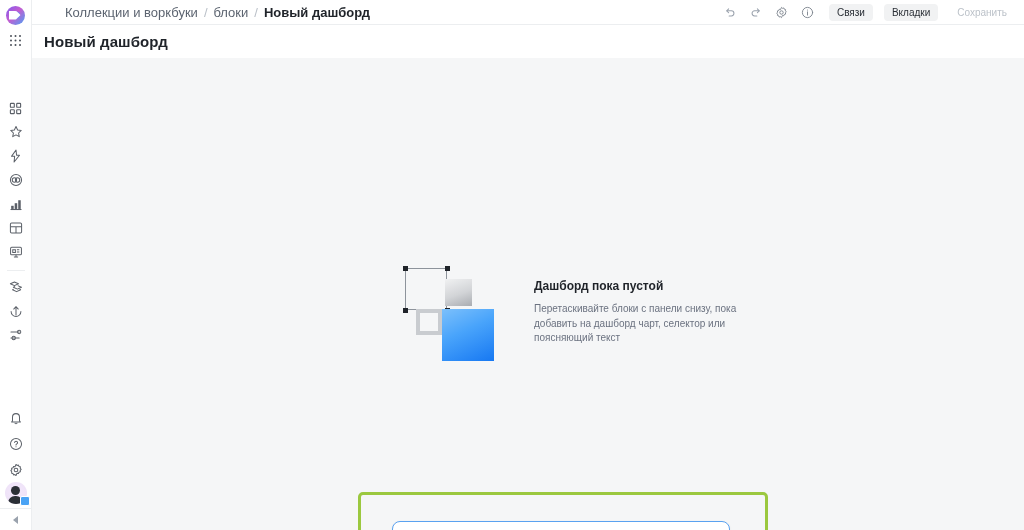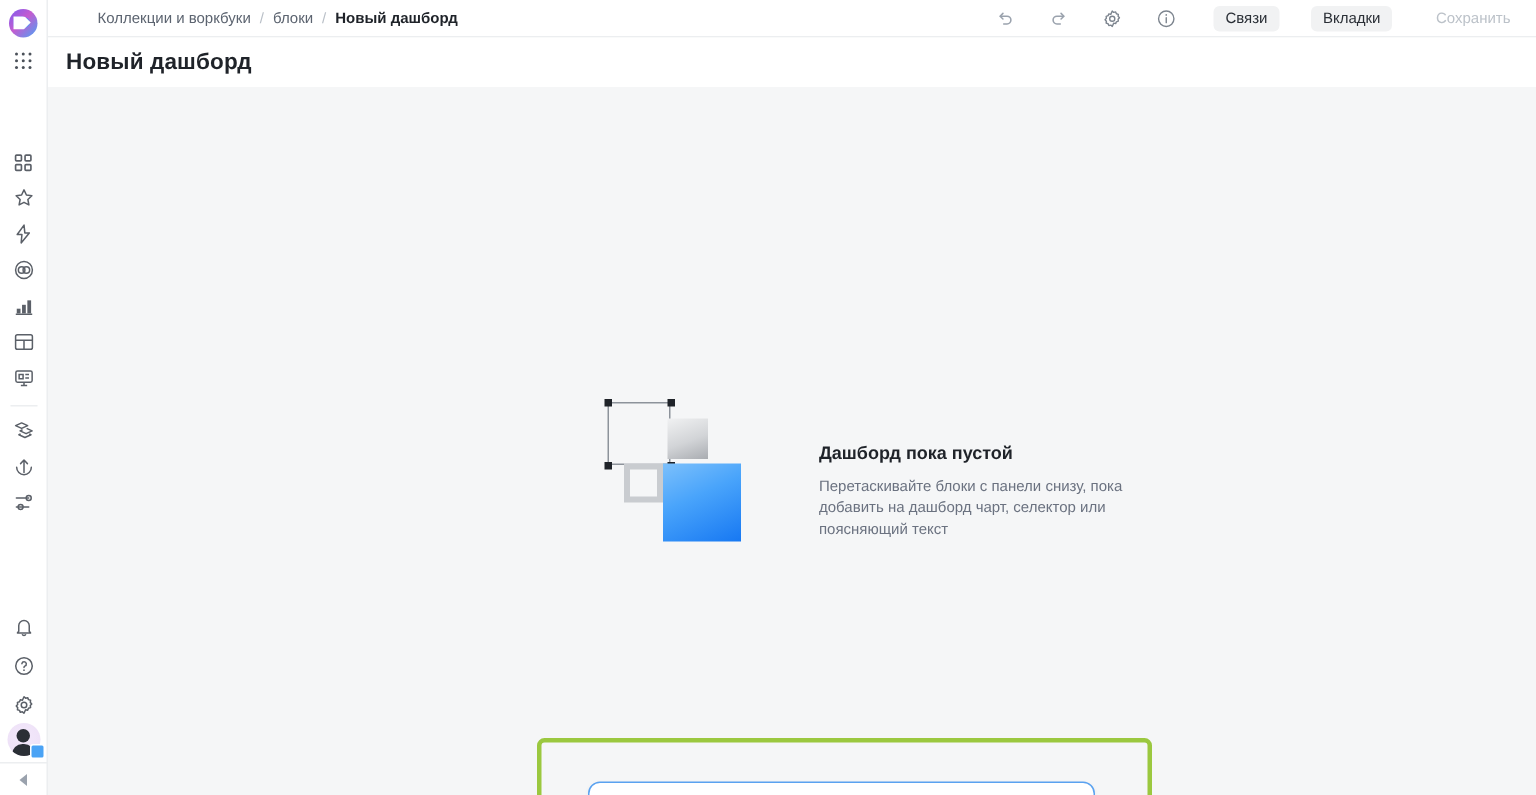--- a/index.html
+++ b/index.html
@@ -160,35 +160,35 @@
     border-bottom: 1px solid #eceef0;
     display: flex;
     align-items: center;
     padding: 0 9px 0 11px;
     flex: 0 0 25px;
   }
 
   .breadcrumb {
     display: flex;
     align-items: flex-end;
-    font-size: 10px;
+    font-size: 13px;
     color: #6b7280;
     white-space: nowrap;
     padding-left: 22px;
   }
   .bc-link { color: #5c6470; cursor: pointer; }
   .bc-sep { color: #b9bfc7; margin: 0 6px; }
   .bc-current { color: #1f2329; font-weight: 600; cursor: default; }
 
   .topbar-spacer { flex: 1 1 auto; }
 
   .tb-actions {
     display: flex;
     align-items: center;
-    gap: 16px;
+    gap: 6px;
   }
   .tb-icon-btn {
     width: 20px; height: 20px;
     display: flex; align-items: center; justify-content: center;
     color: #9aa2ad;
     border-radius: 4px;
     cursor: pointer;
     background: transparent;
     border: none;
   }
@@ -238,22 +238,22 @@
     background: #f5f6f7;
     overflow: hidden;
   }
 
   
   .empty-state {
     position: absolute;
     left: 368px;
     top: 205px;
     display: flex;
-    align-items: flex-end;
-    gap: 46px;
+    align-items: flex-start;
+    gap: 34px;
   }
 
   .illus {
     position: relative;
     width: 100px;
     height: 98px;
     flex: 0 0 100px;
   }
   .il-sel {
     position: absolute;

